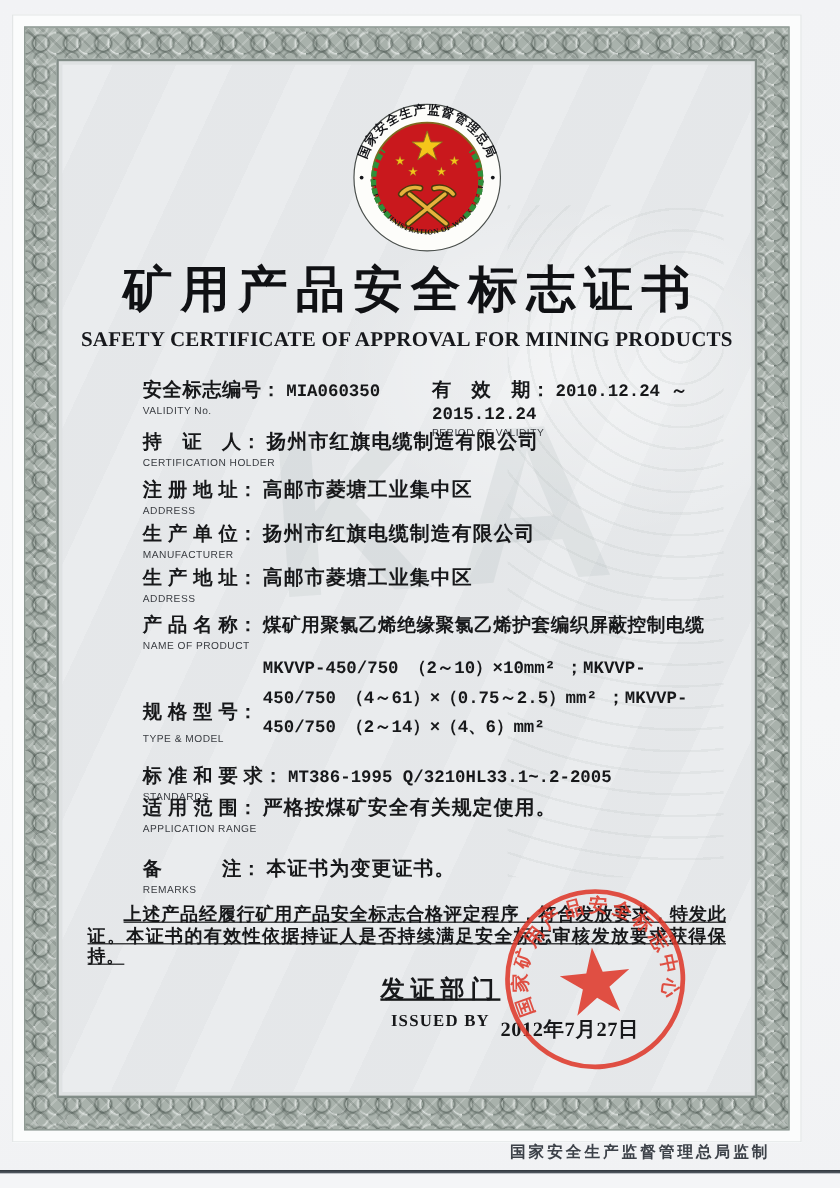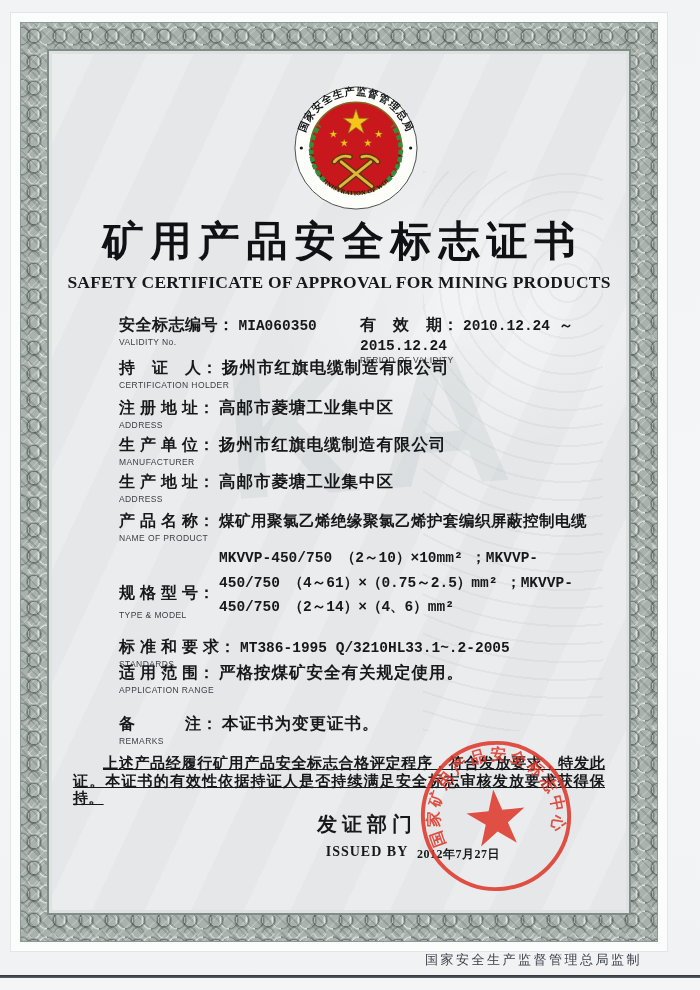--- a/index.html
+++ b/index.html
@@ -48,28 +48,28 @@
   .value-cn{font-weight:600;font-size:16.5px;letter-spacing:1px;margin-left:4px;}
   .value-mono{font-family:"Liberation Mono",monospace;font-weight:600;font-size:14.5px;margin-left:4px;}
   .toprow{position:absolute;left:70px;top:264px;width:500px;display:flex;justify-content:space-between;}
   .aprv{width:225px;} .valid{flex:1;margin-left:16px;}
   .field{position:absolute;left:70px;right:14px;}
   .modlines span{display:block;line-height:24.5px;}
   .declaration{position:absolute;left:24px;top:704px;width:532px;margin:0;
                font-size:15px;line-height:17.5px;font-weight:600;text-align:justify;
                text-indent:2em;letter-spacing:.3px;z-index:2;text-decoration:underline;}
   .issuedby{position:absolute;left:238px;top:760px;width:160px;text-align:center;z-index:2;}
-  .issuedby .cn{font-size:20px;font-weight:bold;letter-spacing:5px;}
+  .issuedby .cn{font-size:20px;font-weight:bold;letter-spacing:5px;text-decoration:underline;}
   .issuedby .en{font-size:14px;font-weight:bold;letter-spacing:1px;margin-top:6px;}
-  .issue-date{position:absolute;left:368px;top:795px;font-size:12px;font-weight:bold;
+  .issue-date{position:absolute;left:368px;top:795px;font-size:17px;font-weight:bold;
               font-family:"Liberation Serif",serif;z-index:2;letter-spacing:.5px;}
   .seal{position:absolute;left:368px;top:686px;width:158px;height:158px;z-index:3;
         opacity:.88;transform:rotate(-6deg);pointer-events:none;}
   
-  .footer-supervision{position:absolute;right:58px;top:951px;font-size:13px;font-weight:400;
+  .footer-supervision{position:absolute;right:58px;top:951px;font-size:13px;font-weight:700;
                       letter-spacing:2.5px;color:#3c4148;}
   .bottom-edge{position:absolute;left:0;top:975px;width:100%;height:3px;
                background:linear-gradient(180deg,#2f353b,#59616a);}
   .below-edge{position:absolute;left:0;top:978px;width:100%;height:12px;background:#f4f5f7;}
 </style>
 </head>
 <body>
 
 <div class="photo">
   <div class="frame">

